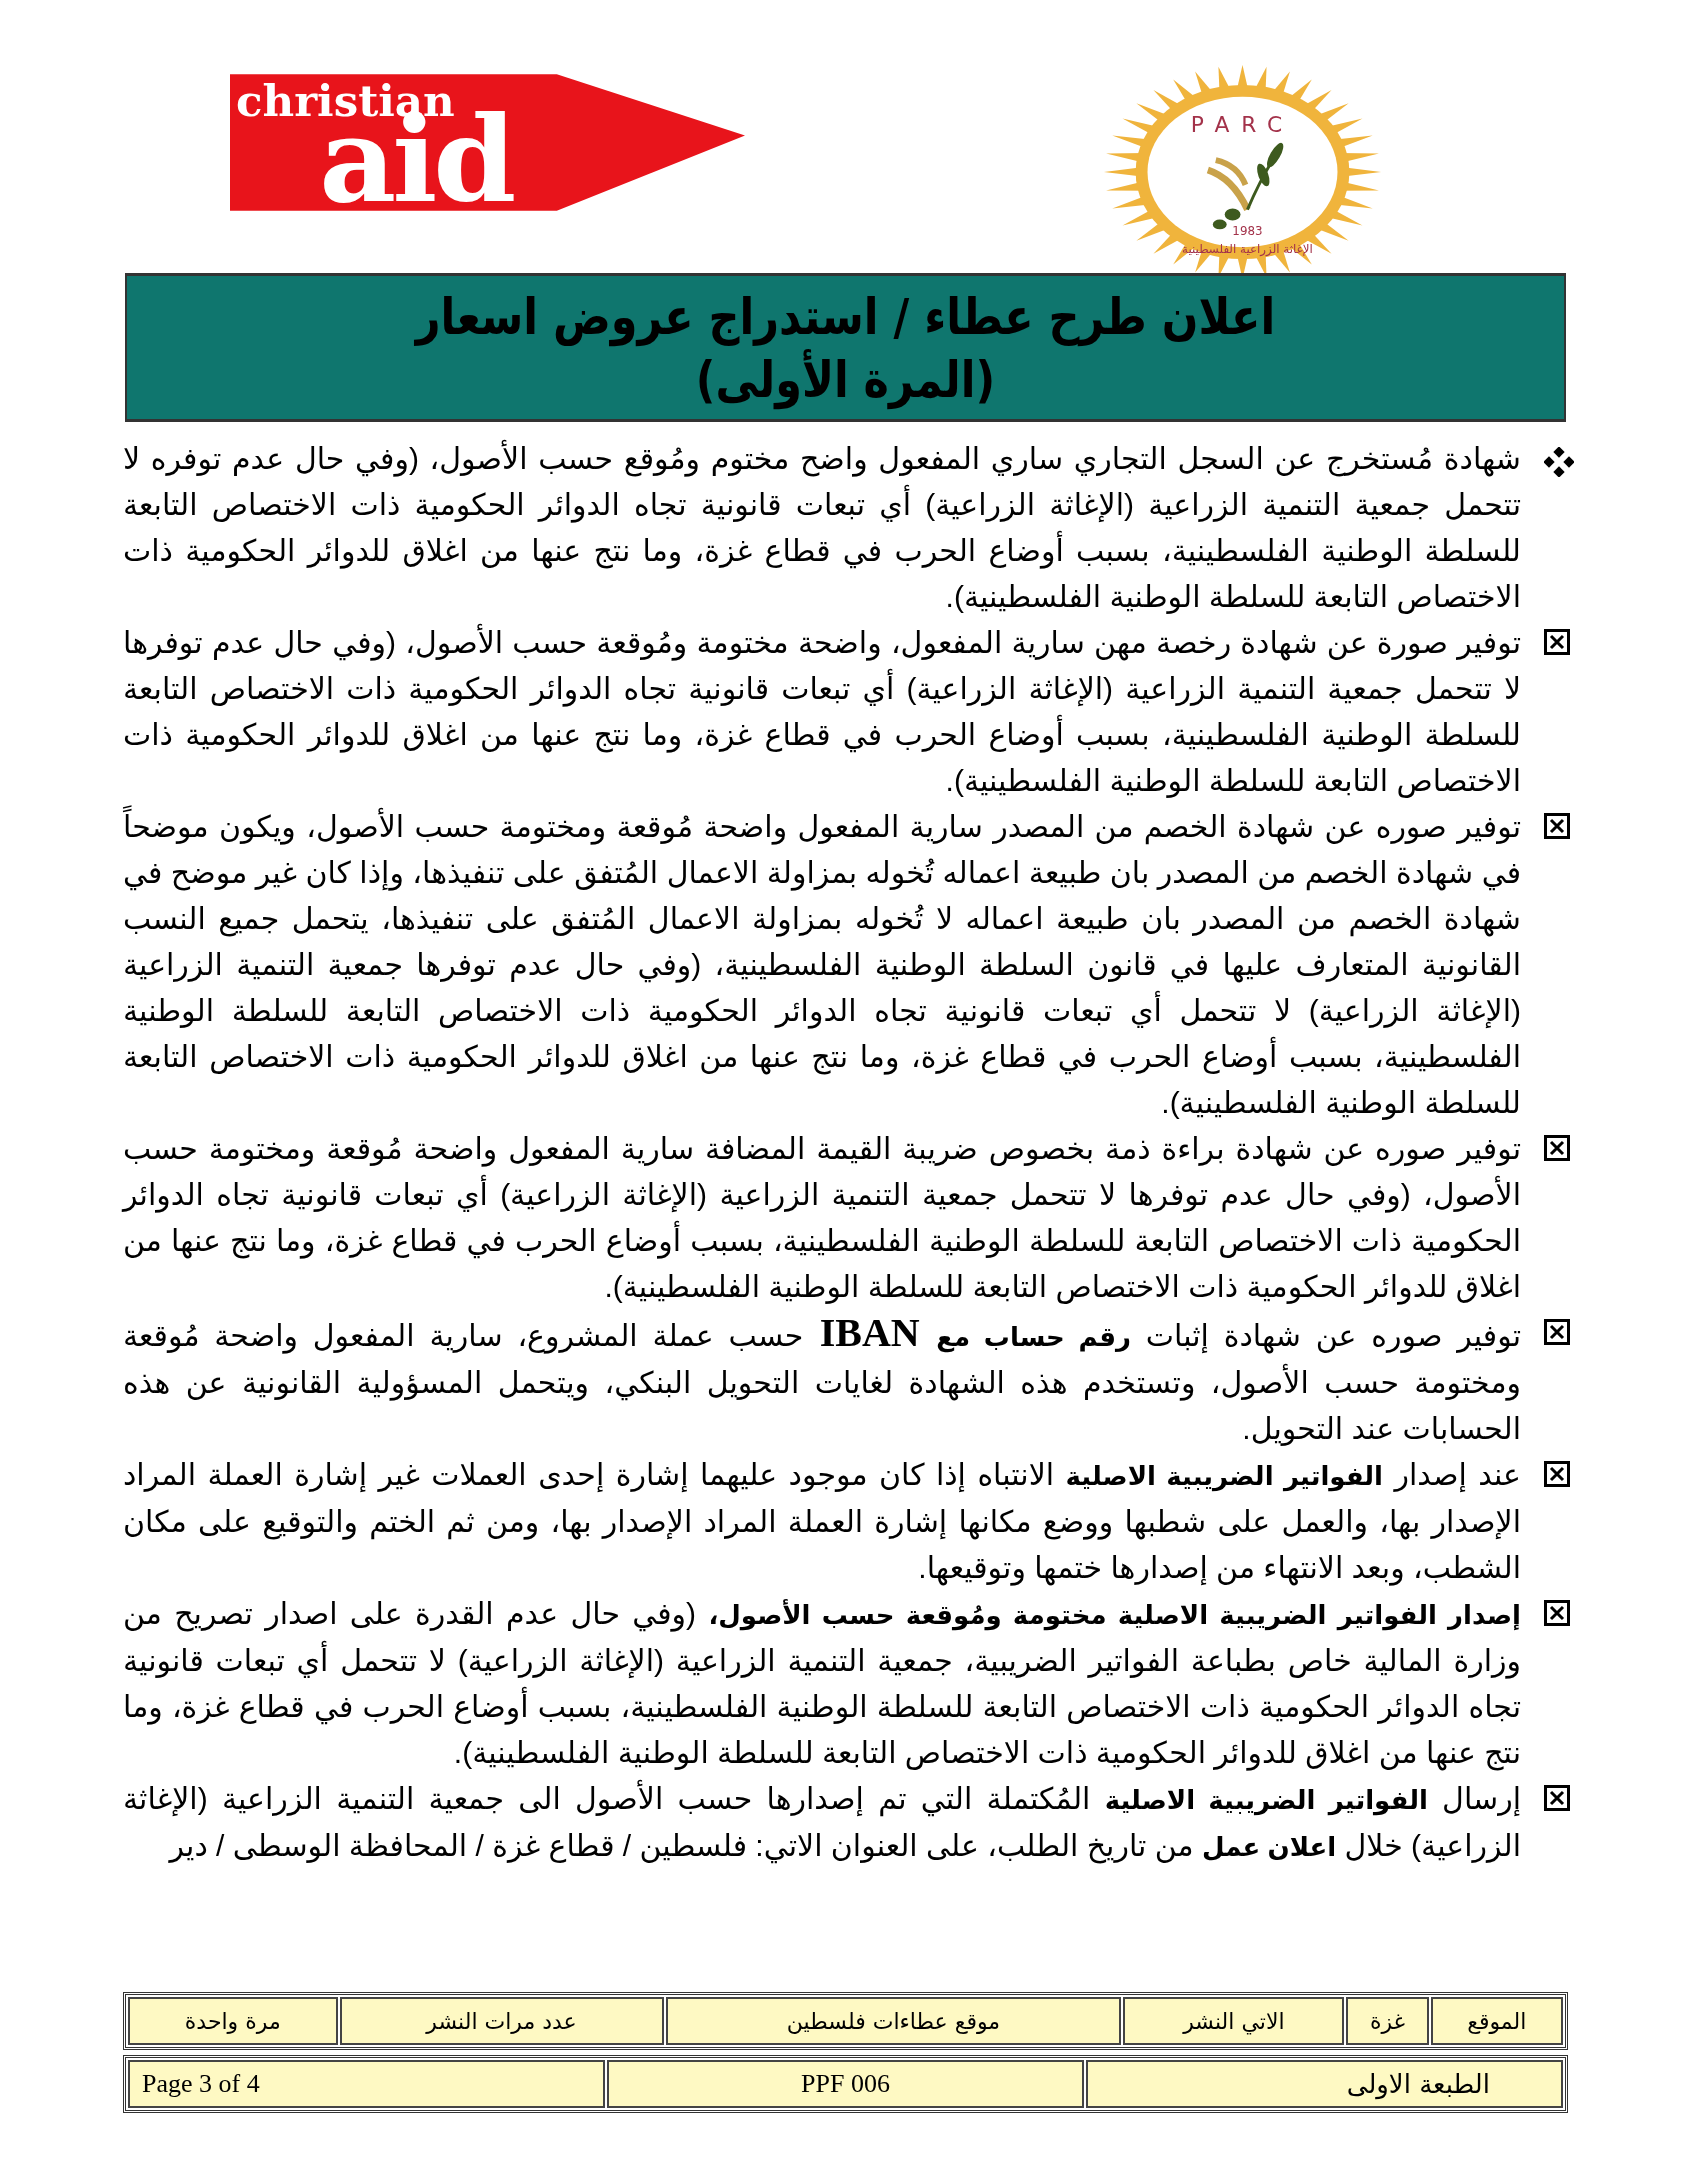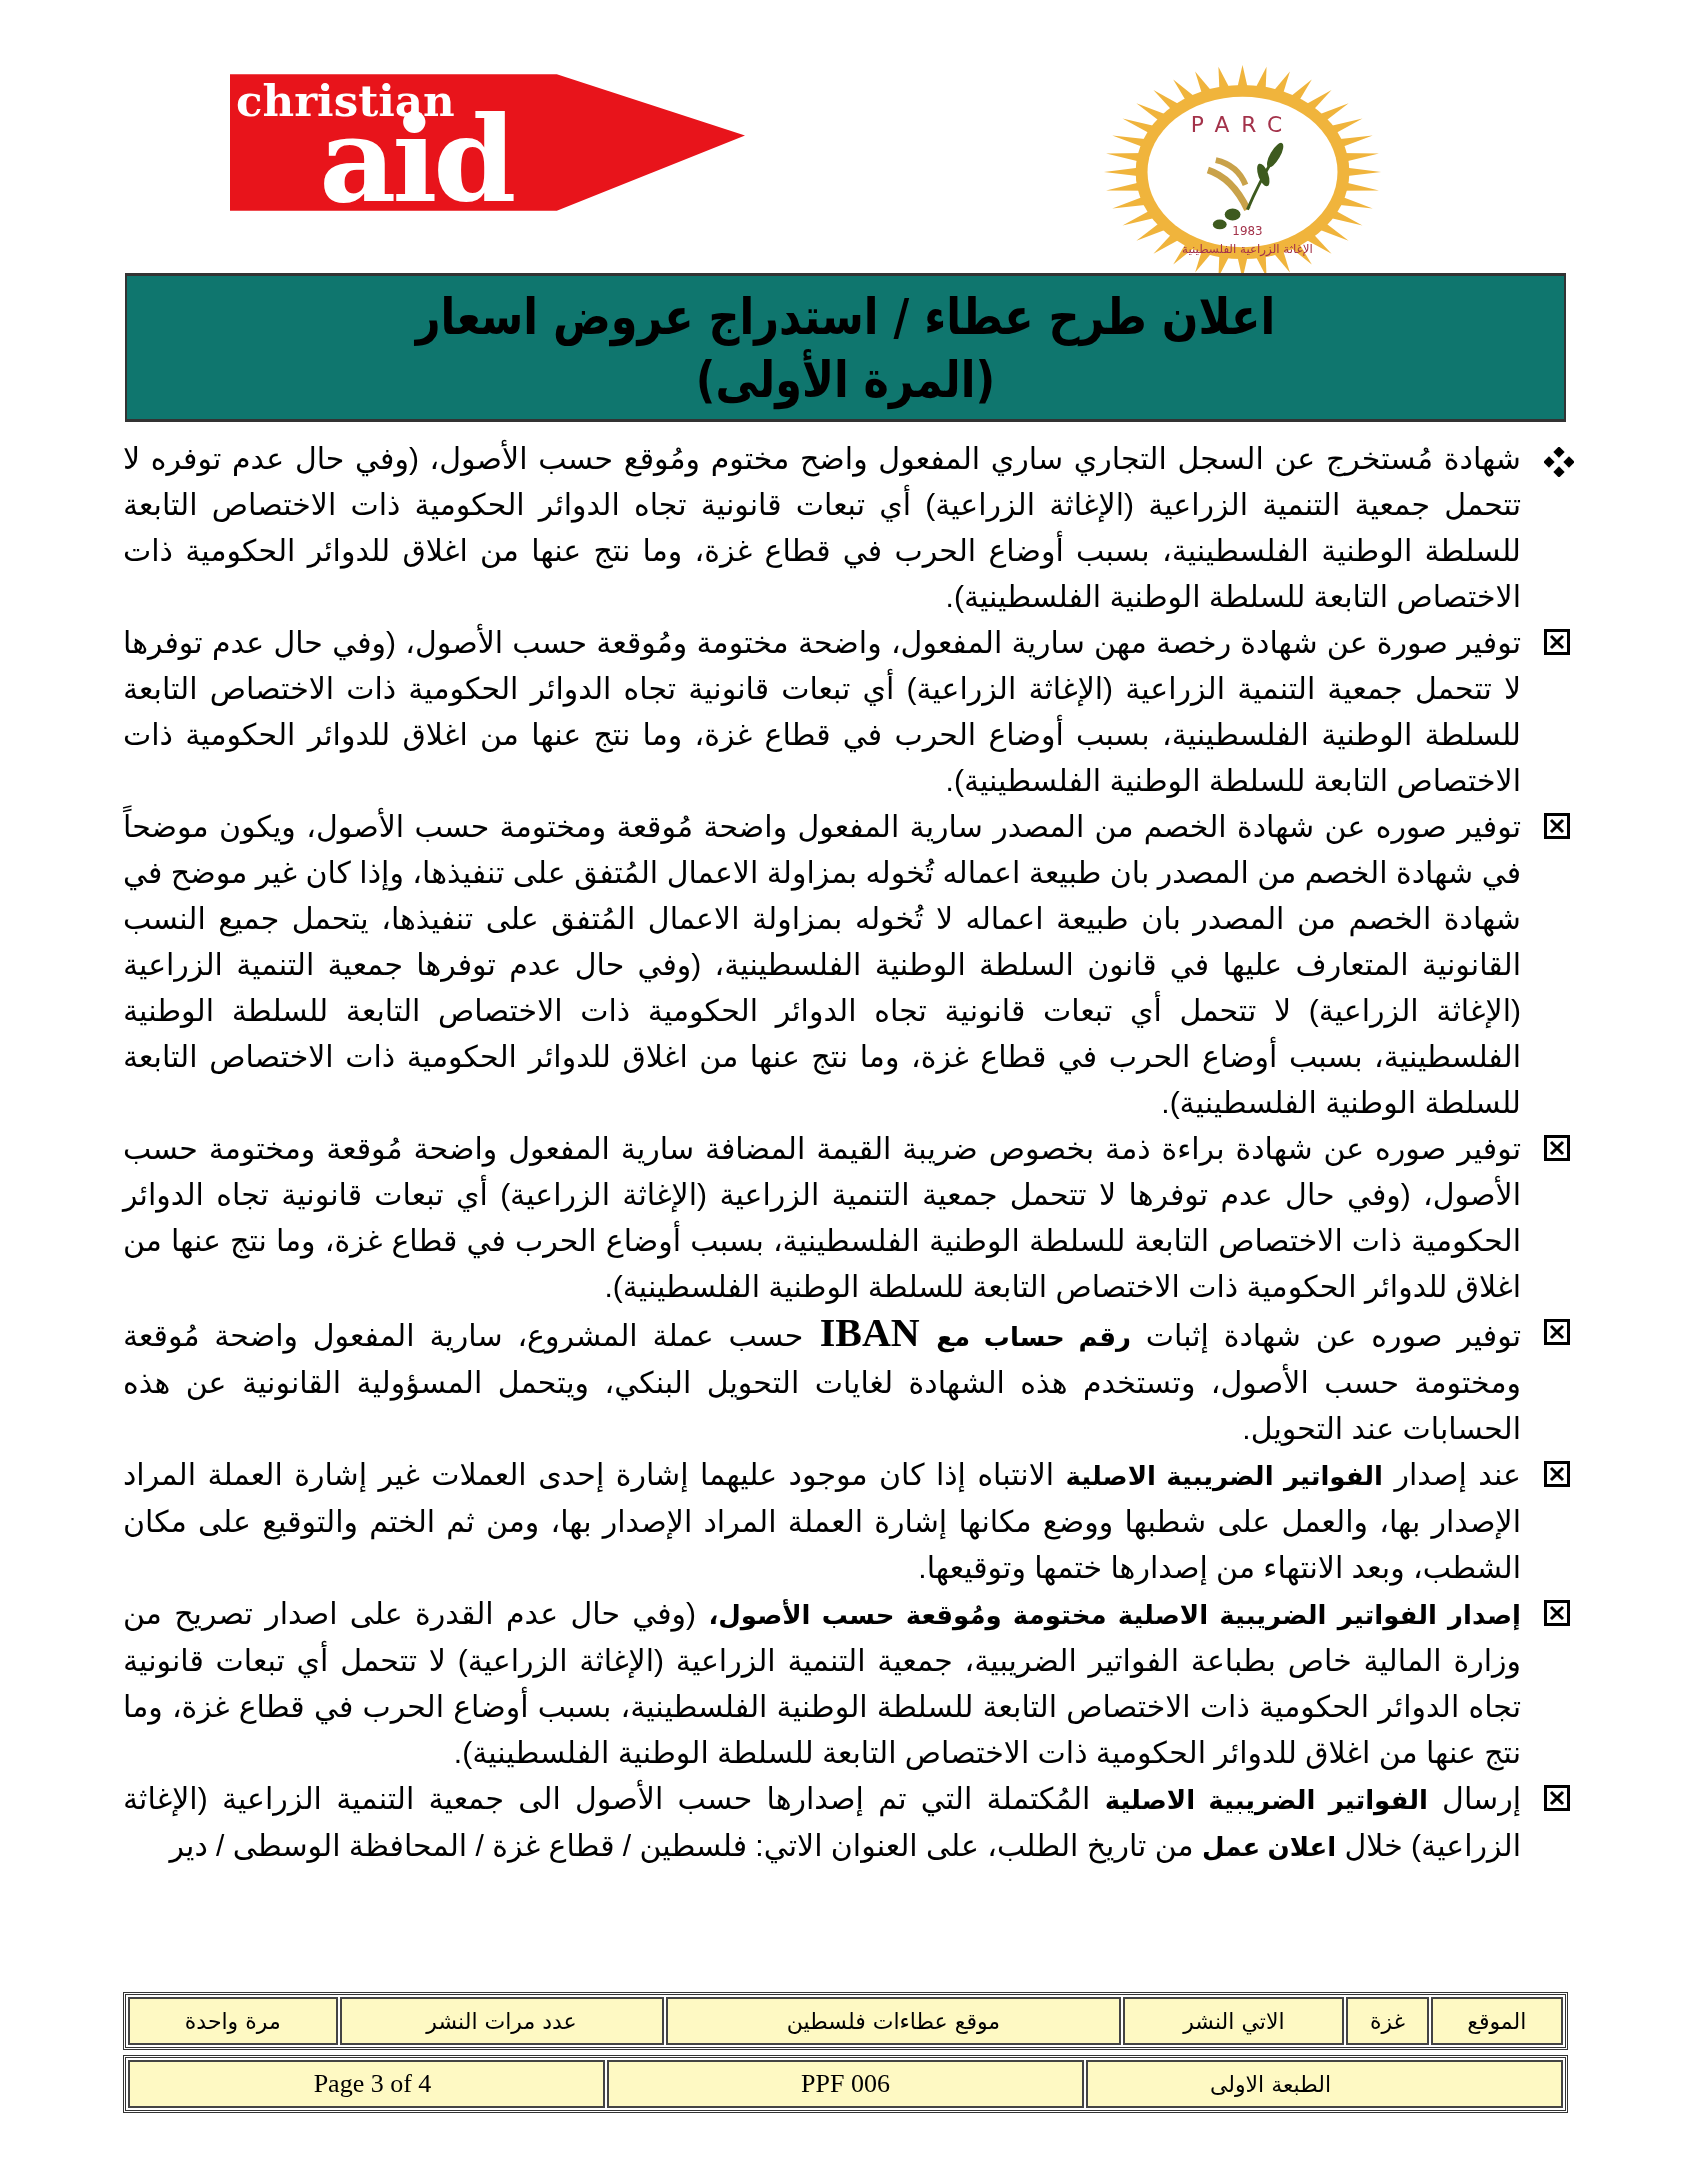--- a/index.html
+++ b/index.html
@@ -32,22 +32,22 @@
   .iban { font-family:"Liberation Serif", serif; font-weight:bold; font-size:40px; direction:ltr; unicode-bidi:embed; }
 
   
   .ft { position:absolute; left:123px; width:1445px; border-collapse:separate; border-spacing:2px;
         border:3px double #333; background:#fff; direction:rtl; }
   .ft td { background:#fef9c3; border:2px solid #444; text-align:center; font-size:22px;
            font-family:"DejaVu Sans", sans-serif; padding:0; height:44px; }
   .ft1 { top:1992px; height:55px; }
   .ft2 { top:2055px; height:51px; }
   .ft2 td { font-family:"Liberation Serif", serif; font-size:26px; }
-  .ft2 td.rt { font-family:"DejaVu Sans", sans-serif; font-size:22px; padding-right:108px; }
-  .ft2 td.lt { text-align:center; padding-left:12px; direction:ltr; }
+  .ft2 td.rt { font-family:"DejaVu Sans", sans-serif; font-size:26px; text-align:right; padding-right:71px; }
+  .ft2 td.lt { text-align:left; padding-left:12px; direction:ltr; }
 </style>
 </head>
 <body>
 
 <svg class="logo-ca" viewBox="0 0 520 138">
   <polygon points="0,0 330,0 520,62 330,138 0,138" fill="#e8141b"></polygon>
   <text x="6" y="42" fill="#fff" font-family="DejaVu Serif, serif" font-weight="bold" font-size="44">christian</text>
   <text x="90" y="128" fill="#fff" font-family="DejaVu Serif, serif" font-weight="bold" font-size="120" letter-spacing="-4">aid</text>
 </svg>
 

